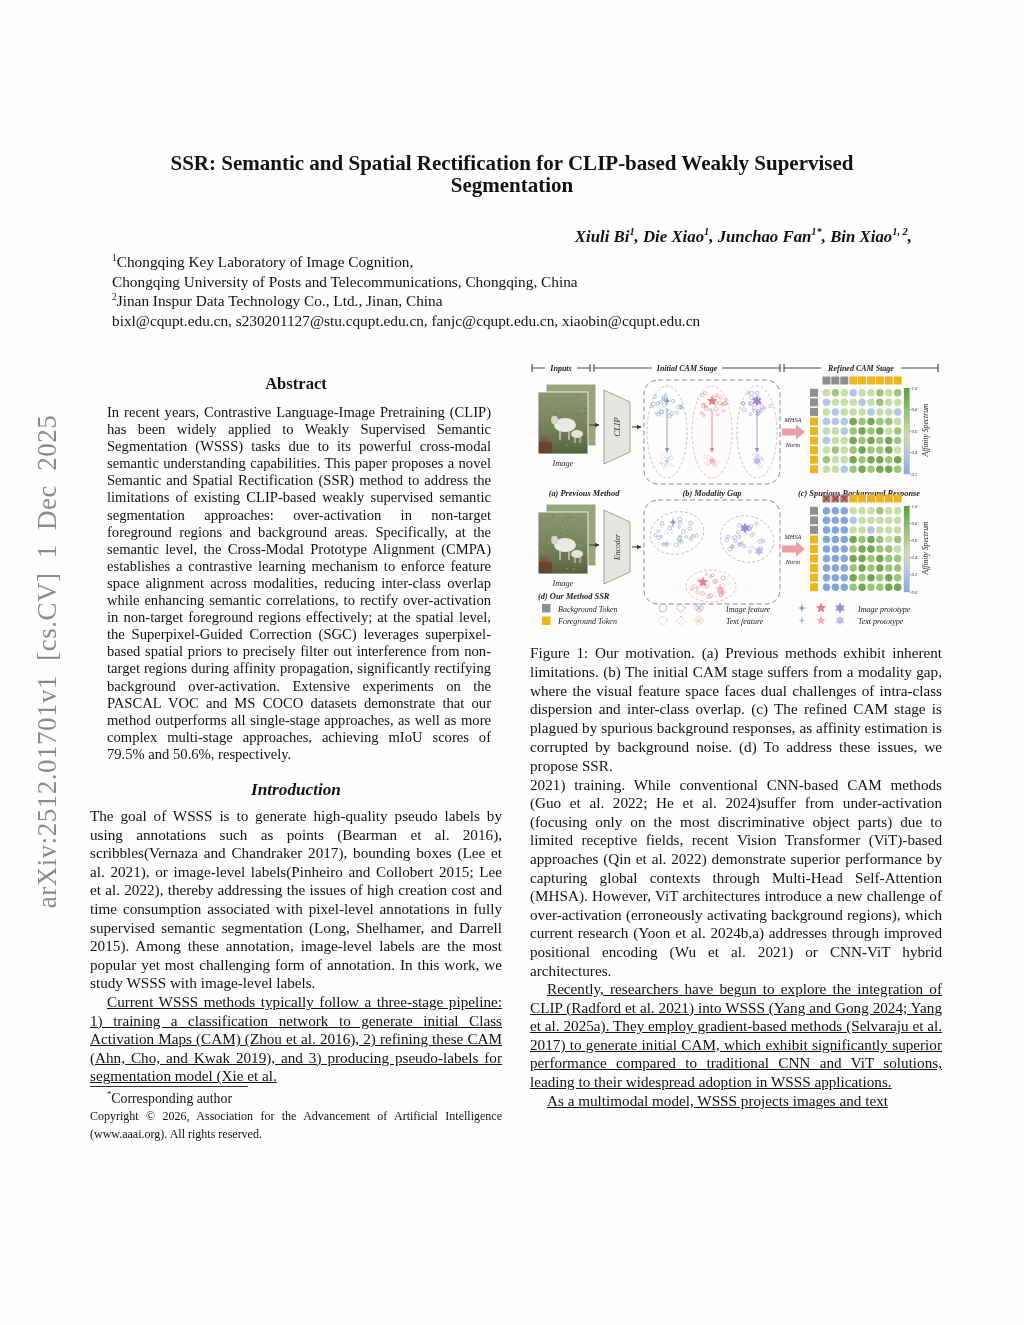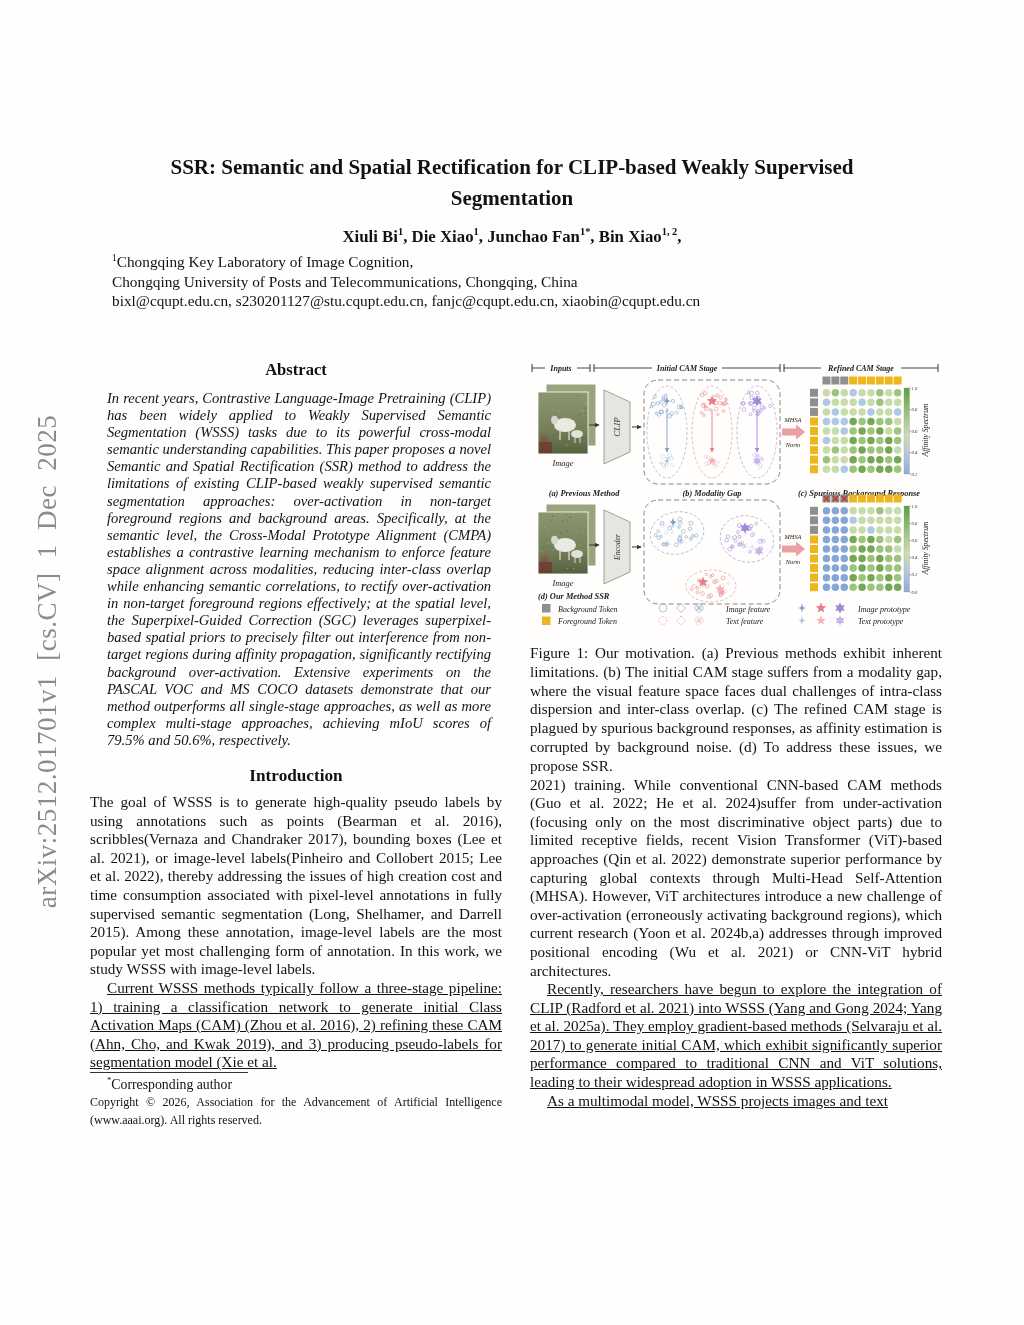--- a/index.html
+++ b/index.html
@@ -4,32 +4,32 @@
 <style>
   html,body{margin:0;padding:0;background:#ffffff;}
   body{width:1024px;height:1325px;position:relative;overflow:hidden;
        font-family:"Liberation Serif",serif;color:#121212;}
   .page{position:absolute;inset:0;background:#fffefd;}
   sup{font-size:.62em;line-height:0;}
   .arxiv-banner{position:absolute;left:-264px;top:646px;width:622px;text-align:center;
       transform:rotate(-90deg);transform-origin:center;font-size:27px;color:#8b8b8b;
       word-spacing:7px;letter-spacing:.5px;white-space:nowrap;}
   .title{position:absolute;top:152px;left:112px;width:800px;text-align:center;
-      font-size:21px;font-weight:bold;line-height:31px;}
-  .authors{position:absolute;top:227px;left:112px;width:800px;text-align:center;
-      font-size:16.8px;font-weight:bold;}
+      font-size:21px;font-weight:bold;line-height:22px;}
+  .authors{position:absolute;top:227px;left:112px;width:800px;text-align:right;
+      font-size:16.8px;font-weight:bold;font-style:italic;}
   .affiliations{position:absolute;top:252px;left:112px;width:800px;text-align:left;
       font-size:15.3px;line-height:19.6px;}
   .col{position:absolute;top:360px;width:412px;}
   .col-left{left:90px;}
   .col-right{left:530px;}
-  .h-center{text-align:center;font-weight:bold;font-size:16.6px;margin:0 0 10px 0;}
-  .h-intro{margin:17px 0 7px 0;font-size:17.2px;}
+  .h-center{text-align:center;font-weight:bold;font-size:16.6px;margin:14px 0 10px 0;}
+  .h-intro{margin:17px 0 7px 0;font-size:17.2px;font-style:italic;}
   .abstract-text{font-size:14.6px;line-height:17.1px;text-align:justify;
-      padding:0 11px 0 17px;font-style:italic;}
+      padding:0 11px 0 17px;}
   .para{font-size:15.2px;line-height:18.6px;text-align:justify;margin:0;}
   .para.indent{text-indent:17px;text-decoration:underline;}
   .fig-caption{margin-top:16px;font-size:15.2px;line-height:18.8px;text-align:justify;}
   .figure-wrap{width:410px;font-style:italic;}
   .figure-wrap svg{display:block;}
   .footnote{margin-top:0;}
   .footnote-rule{width:158px;border-top:1.4px solid #333;margin-bottom:4px;}
   .fn-line1{font-size:13.8px;line-height:16.6px;text-indent:17px;}
   .fn-line2{font-size:12px;line-height:18px;text-align:justify;}
 </style>
@@ -40,20 +40,21 @@
 
   <div class="arxiv-banner">arXiv:2512.01701v1 [cs.CV] 1 Dec 2025</div>
 
   <div class="title">SSR: Semantic and Spatial Rectification for CLIP-based Weakly Supervised Segmentation</div>
 
   <div class="authors" id="authors"><span>Xiuli Bi<sup>1</sup>, </span><span>Die Xiao<sup>1</sup>, </span><span>Junchao Fan<sup>1*</sup>, </span><span>Bin Xiao<sup>1, 2</sup>,</span></div>
 
   <div class="affiliations" id="affiliations">
       <div><sup>1</sup>Chongqing Key Laboratory of Image Cognition,</div>
       <div>Chongqing University of Posts and Telecommunications, Chongqing, China</div>
+      <div><sup>2</sup>Jinan Inspur Data Technology Co., Ltd., Jinan, China</div>
       <div>bixl@cqupt.edu.cn, s230201127@stu.cqupt.edu.cn, fanjc@cqupt.edu.cn, xiaobin@cqupt.edu.cn</div>
     </div>
 
   <div class="col col-left">
     <div class="h-center">Abstract</div>
     <div class="abstract-text">In recent years, Contrastive Language-Image Pretraining (CLIP) has been widely applied to Weakly Supervised Semantic Segmentation (WSSS) tasks due to its powerful cross-modal semantic understanding capabilities. This paper proposes a novel Semantic and Spatial Rectification (SSR) method to address the limitations of existing CLIP-based weakly supervised semantic segmentation approaches: over-activation in non-target foreground regions and background areas. Specifically, at the semantic level, the Cross-Modal Prototype Alignment (CMPA) establishes a contrastive learning mechanism to enforce feature space alignment across modalities, reducing inter-class overlap while enhancing semantic correlations, to rectify over-activation in non-target foreground regions effectively; at the spatial level, the Superpixel-Guided Correction (SGC) leverages superpixel-based spatial priors to precisely filter out interference from non-target regions during affinity propagation, significantly rectifying background over-activation. Extensive experiments on the PASCAL VOC and MS COCO datasets demonstrate that our method outperforms all single-stage approaches, as well as more complex multi-stage approaches, achieving mIoU scores of 79.5% and 50.6%, respectively.</div>
     <div class="h-center h-intro">Introduction</div>
     <div>
         <p class="para">The goal of WSSS is to generate high-quality pseudo labels by using annotations such as points (Bearman et al. 2016), scribbles(Vernaza and Chandraker 2017), bounding boxes (Lee et al. 2021), or image-level labels(Pinheiro and Collobert 2015; Lee et al. 2022), thereby addressing the issues of high creation cost and time consumption associated with pixel-level annotations in fully supervised semantic segmentation (Long, Shelhamer, and Darrell 2015). Among these annotation, image-level labels are the most popular yet most challenging form of annotation. In this work, we study WSSS with image-level labels.</p>
         <p class="para indent">Current WSSS methods typically follow a three-stage pipeline: 1) training a classification network to generate initial Class Activation Maps (CAM) (Zhou et al. 2016), 2) refining these CAM (Ahn, Cho, and Kwak 2019), and 3) producing pseudo-labels for segmentation model (Xie et al.</p>

